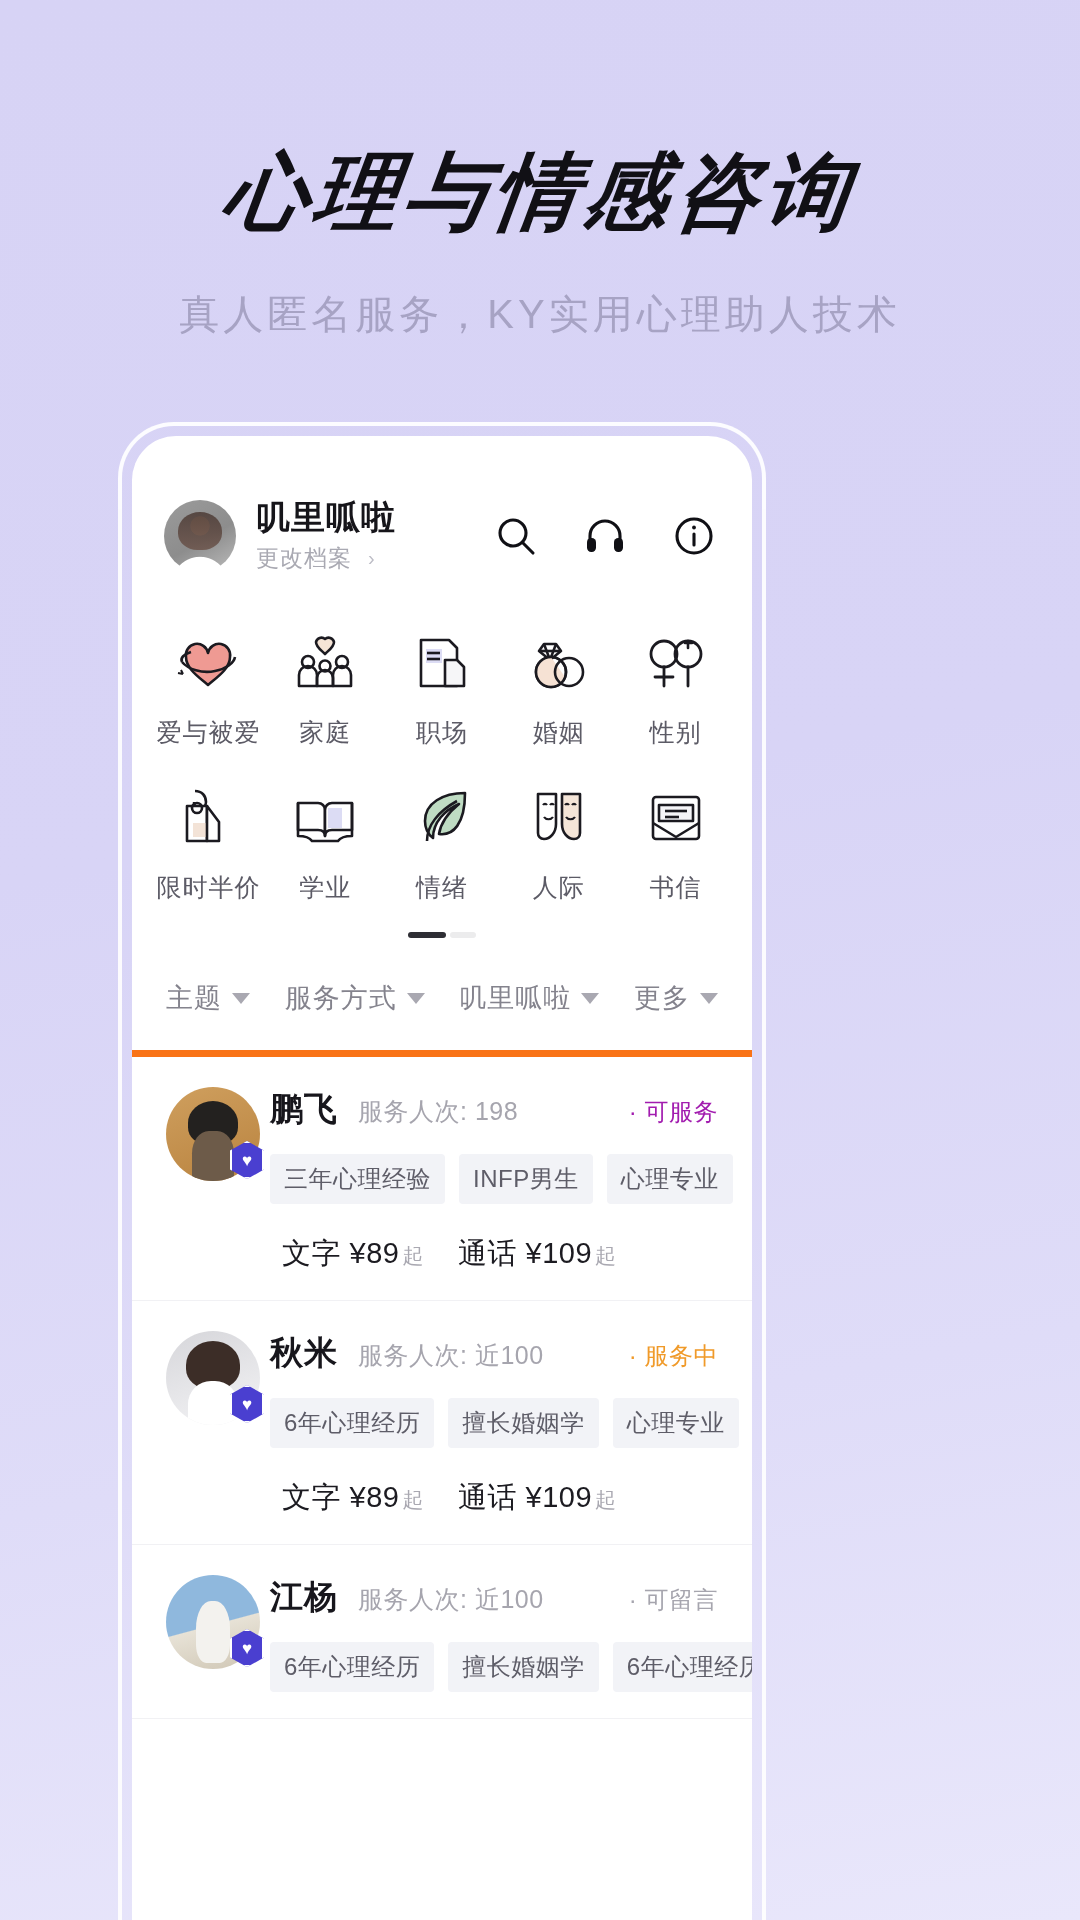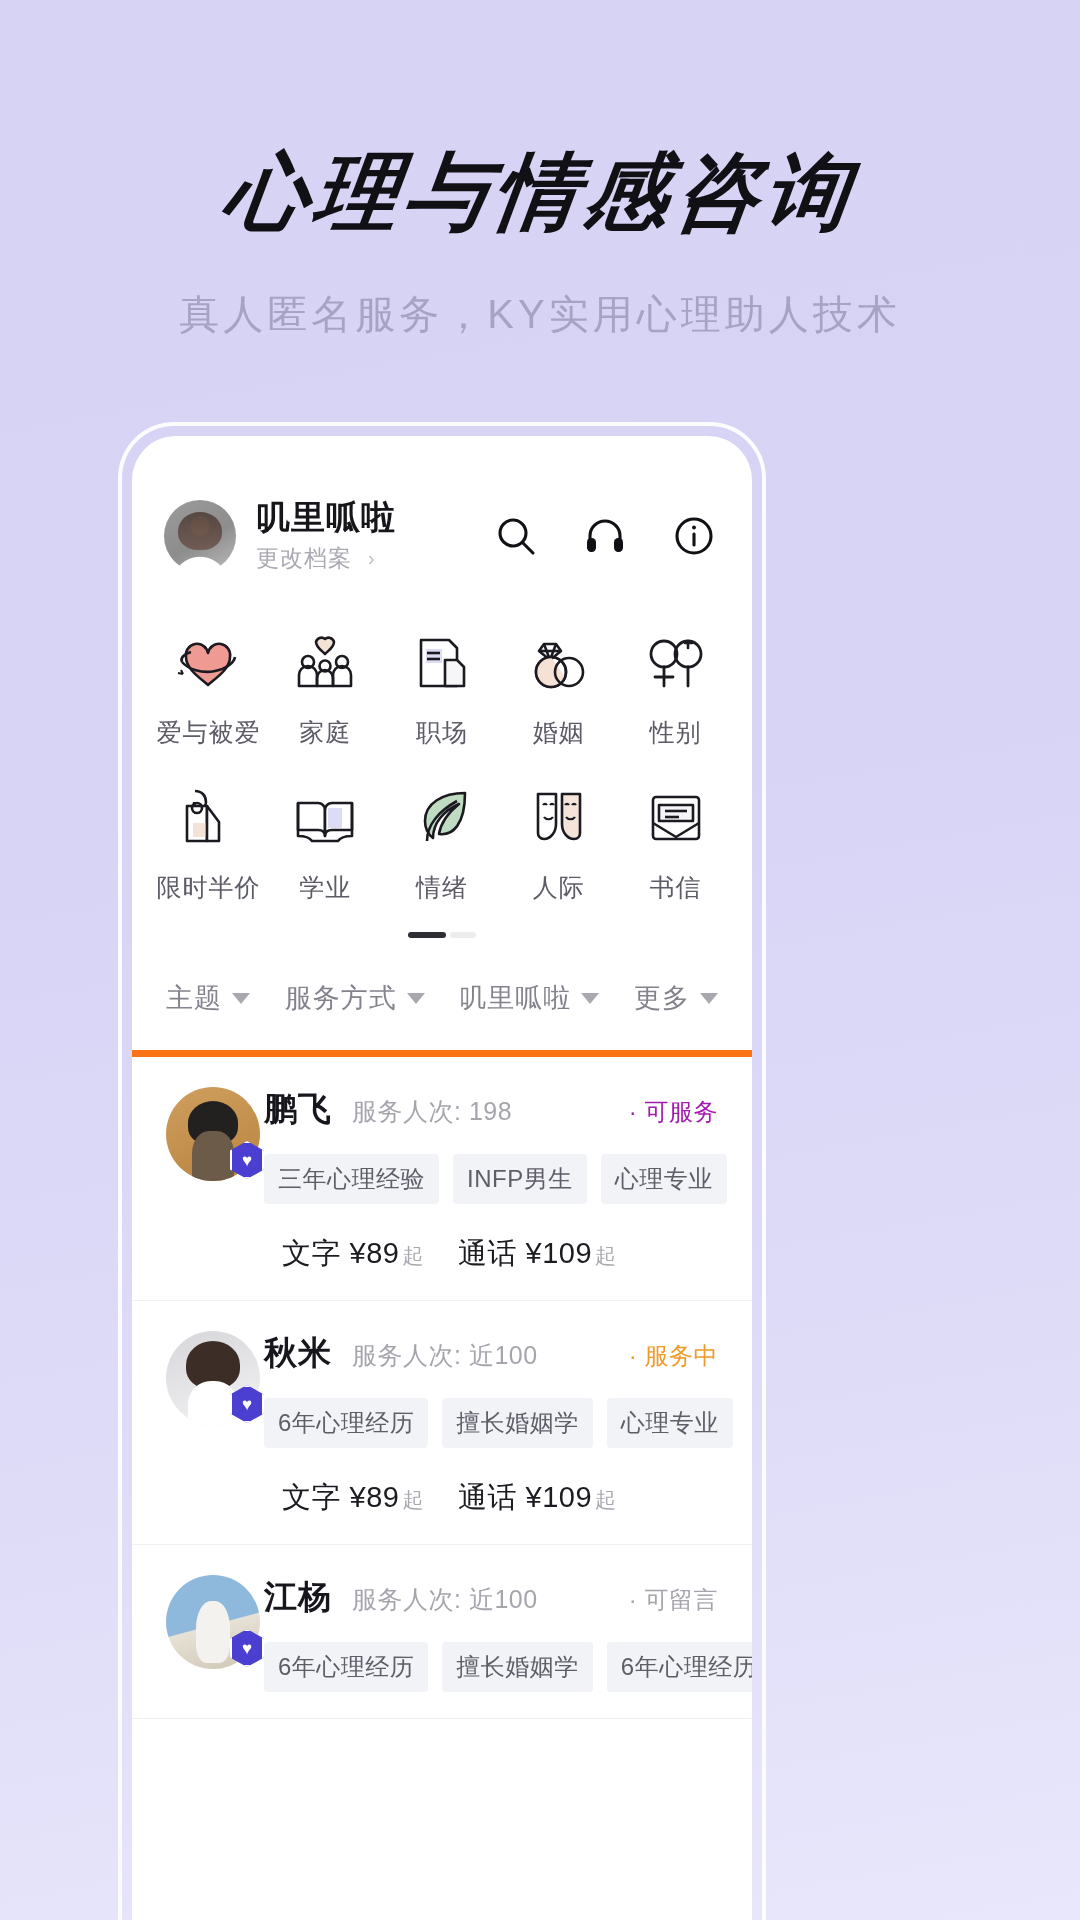--- a/index.html
+++ b/index.html
@@ -180,21 +180,21 @@
   .verify {
     position: absolute; right: -4px; bottom: 2px;
     width: 34px; height: 38px;
     background: #4a3fd0;
     clip-path: polygon(50% 0%, 100% 25%, 100% 75%, 50% 100%, 0% 75%, 0% 25%);
     display: flex; align-items: center; justify-content: center;
     border: 2px solid #fff;
   }
   .verify span { color: #fff; font-size: 17px; line-height: 1; }
 
-  .card-main { flex: 1 1 auto; margin-left: 4px; min-width: 0; }
+  .card-main { flex: 1 1 auto; margin-left: 10px; min-width: 0; }
   .name-row { display: flex; align-items: baseline; }
   .c-name {
     font-size: 33px; font-weight: 700; color: #17161c; letter-spacing: 1px;
   }
   .c-count {
     margin-left: 20px; font-size: 25px; color: #a6a5ae; letter-spacing: .5px;
   }
   .c-status {
     margin-left: auto; font-size: 24px; white-space: nowrap; letter-spacing: .5px;
   }

